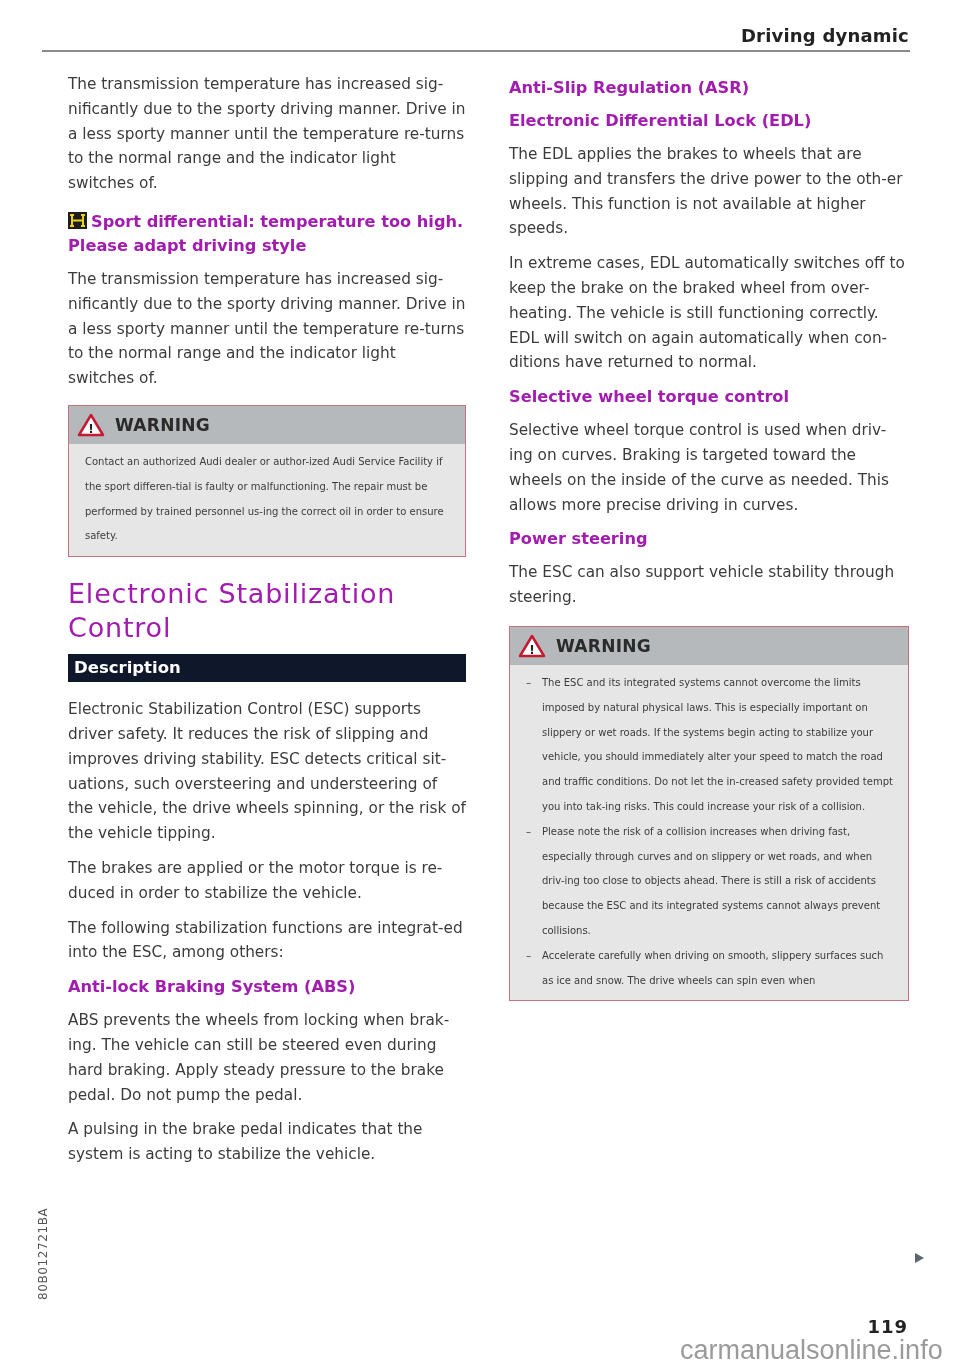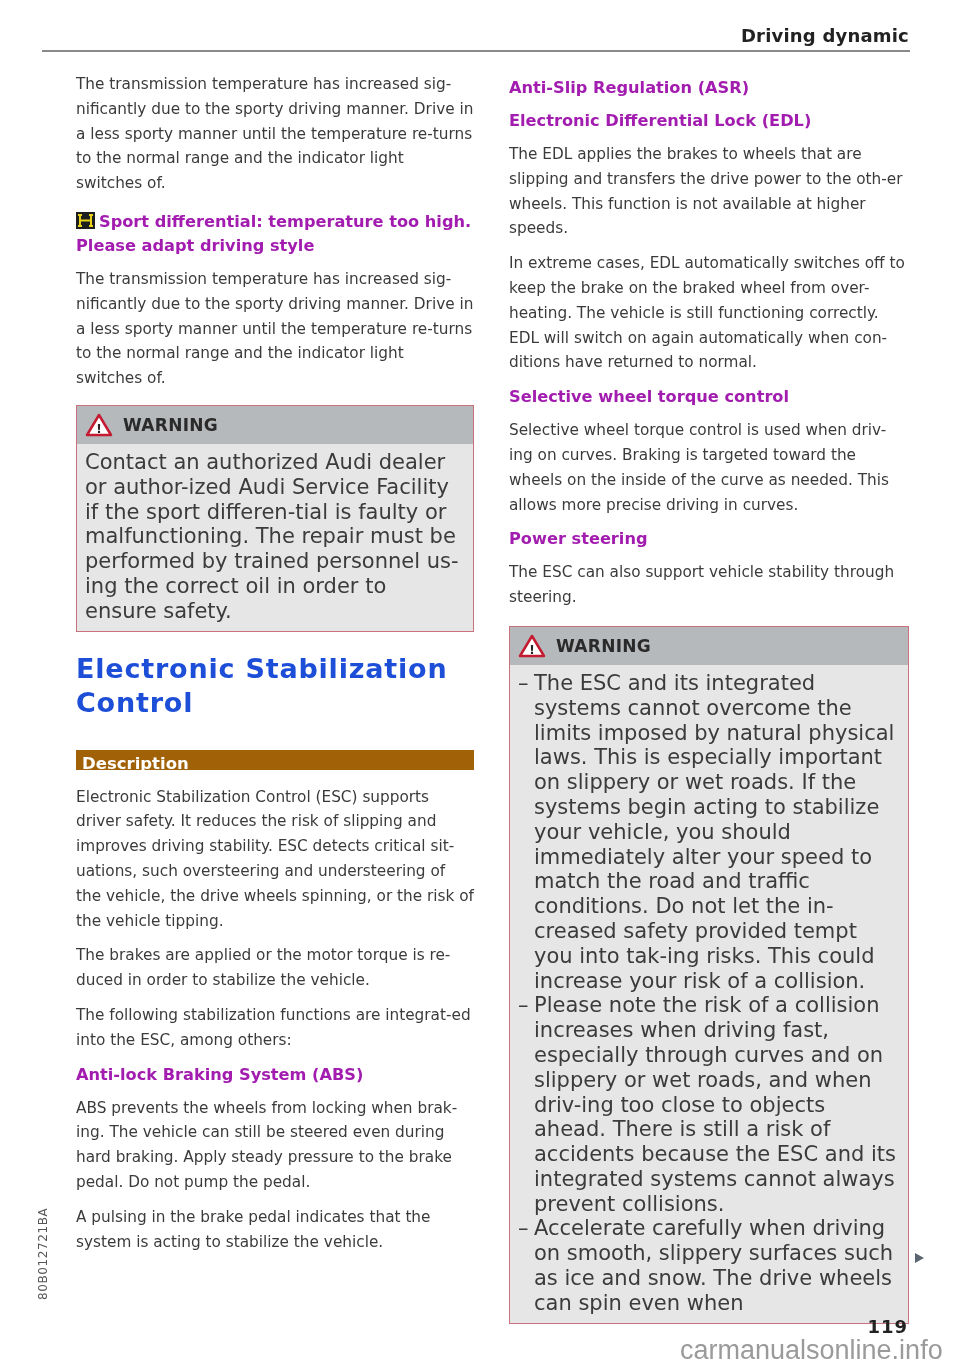--- a/index.html
+++ b/index.html
@@ -1,35 +1,35 @@
 <!DOCTYPE html>
 <html><head>
 <meta charset="utf-8">
 <style>
   * { box-sizing: border-box; margin: 0; padding: 0; }
   body { width: 960px; height: 1363px; background: #ffffff; position: relative; overflow: hidden;
          font-family: "DejaVu Sans", sans-serif; color: #3a3a3a; }
   .header-title { position: absolute; right: 51px; top: 25px; font-size: 18px; font-weight: bold; color: #222; letter-spacing: 0.2px; }
   .header-rule { position: absolute; left: 42px; right: 50px; top: 50px; height: 2px; background: #8a8a8a; }
   .col { position: absolute; top: 72px; }
-  .col-left { left: 76px; width: 398px; }
+  .col-left { left: 68px; width: 398px; }
   .col-right { left: 509px; width: 400px; }
   p.body { font-size: 15.3px; line-height: 24.8px; margin-bottom: 10px; color: #3b3b3b; }
   h3 { font-size: 16.2px; font-weight: bold; color: #a21caf; line-height: 24px; margin: 4px 0 9px 0; }
   .alert-icon { display: inline-block; width: 19px; height: 17px; background: #1e1e1e; vertical-align: -2px; margin-right: 4px; position: relative; }
   .alert-icon svg { position: absolute; left: 1px; top: 1px; }
   .warning { border: 1.5px solid #c9727d; background: #e6e6e6; margin: 14px 0 18px 0; }
   .warning-head { background: #b5b9bb; height: 38px; display: flex; align-items: center; padding-left: 8px; }
   .warning-head .title { font-size: 17px; font-weight: bold; color: #2a2a2a; margin-left: 10px; letter-spacing: 0.3px; }
-  .warning-body { padding: 6px 12px 7px 8px; font-size: 21px; line-height: 24.8px; color: #3b3b3b; }
+  .warning-body { padding: 6px 12px 7px 16px; font-size: 10px; line-height: 24.8px; color: #3b3b3b; }
   .warning-body ul { list-style: none; }
   .warning-body li { position: relative; padding-left: 16px; }
   .warning-body li::before { content: "–"; position: absolute; left: 0; top: 0; }
-  .h1 { font-size: 27px; font-weight: bold; color: #1d4ed8; line-height: 34px; letter-spacing: 0.8px; margin: 20px 0 30px 0; }
-  .desc-bar { background: #a16207; color: #fff; font-size: 16.5px; font-weight: bold; height: 20px; line-height: 28px; padding-left: 6px; margin-bottom: 15px; }
+  .h1 { font-size: 27px; font-weight: normal; color: #a21caf; line-height: 34px; letter-spacing: 0.8px; margin: 20px 0 9px 0; }
+  .desc-bar { background: #0f172a; color: #fff; font-size: 16.5px; font-weight: bold; height: 28px; line-height: 28px; padding-left: 6px; margin-bottom: 15px; }
   .cont-arrow { position: absolute; left: 915px; top: 1253px; width: 0; height: 0; border-top: 5px solid transparent; border-bottom: 5px solid transparent; border-left: 9px solid #5a6570; }
   .page-number { position: absolute; right: 52px; top: 1316px; font-size: 18px; font-weight: bold; color: #222; letter-spacing: 1px; }
   .doc-code { position: absolute; left: 36px; top: 1300px; transform: rotate(-90deg); transform-origin: left top; font-size: 12px; color: #555; letter-spacing: 0.6px; font-family: "DejaVu Sans", sans-serif; }
   .watermark { position: absolute; left: 680px; top: 1335px; font-size: 27px; color: #9a9a9a; font-family: "Liberation Sans", sans-serif; }
 </style>
 </head>
 <body>
 
 <div class="header-title">Driving dynamic</div>
 <div class="header-rule"></div>

